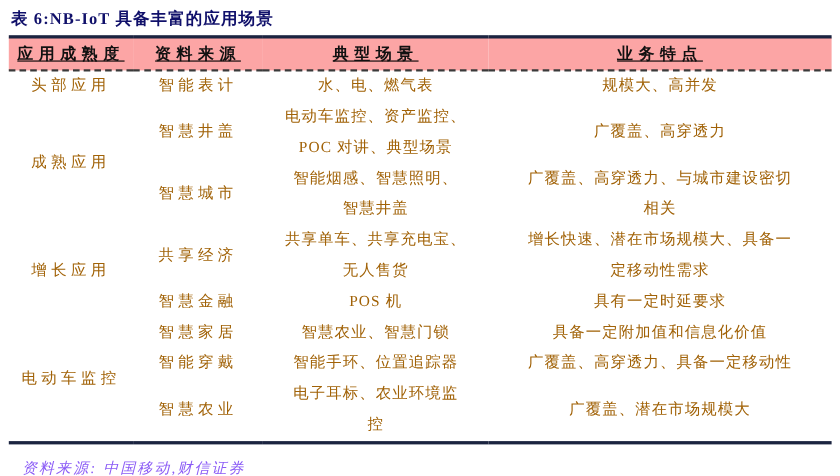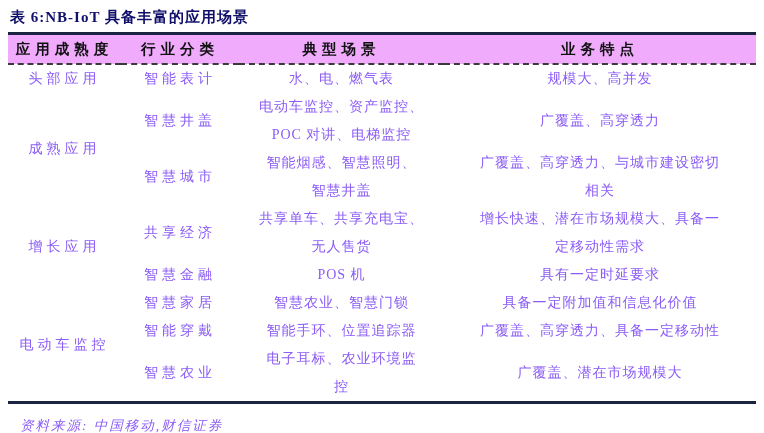--- a/index.html
+++ b/index.html
@@ -27,35 +27,36 @@
     letter-spacing: 1px;
   }
   table.scen-table {
     width: 748px;
     border-collapse: collapse;
     table-layout: fixed;
     border-top: 3px solid #1b2440;
     border-bottom: 3px solid #1b2440;
   }
   thead tr {
-    background: #f0abfc;
+    background: #fca5a5;
+    text-decoration: underline;
   }
   th {
     font-size: 14.5px;
     font-weight: bold;
     color: #111111;
     letter-spacing: 5px;
     text-align: center;
     height: 26px;
     padding: 1px 0;
     border-bottom: 2px dashed #3a3a3a;
   }
   td {
     font-size: 14px;
-    color: #8b5cf6;
+    color: #a16207;
     text-align: center;
     vertical-align: middle;
     line-height: 28px;
     padding: 0 2px;
     white-space: pre-line;
   }
   td.maturity-cell, td.industry-cell {
     letter-spacing: 4px;
   }
   td.scenes-cell, td.features-cell {
@@ -82,39 +83,39 @@
   <table class="scen-table">
     <colgroup>
       <col style="width:113px">
       <col style="width:118px">
       <col style="width:205px">
       <col style="width:312px">
     </colgroup>
     <thead>
       <tr>
         <th>应用成熟度</th>
-        <th>行业分类</th>
+        <th>资料来源</th>
         <th>典型场景</th>
         <th>业务特点</th>
       </tr>
     </thead>
     <tbody>
 
       <tr>
         <td class="maturity-cell" rowspan="1">头部应用</td>
         <td class="industry-cell">智能表计</td>
         <td class="scenes-cell">水、电、燃气表</td>
         <td class="features-cell">规模大、高并发</td>
       </tr>
 
       <tr>
         <td class="maturity-cell" rowspan="2">成熟应用</td>
         <td class="industry-cell">智慧井盖</td>
         <td class="scenes-cell">电动车监控、资产监控、
-POC 对讲、电梯监控</td>
+POC 对讲、典型场景</td>
         <td class="features-cell">广覆盖、高穿透力</td>
       </tr>
       <tr>
         <td class="industry-cell">智慧城市</td>
         <td class="scenes-cell">智能烟感、智慧照明、
 智慧井盖</td>
         <td class="features-cell">广覆盖、高穿透力、与城市建设密切
 相关</td>
       </tr>
 

